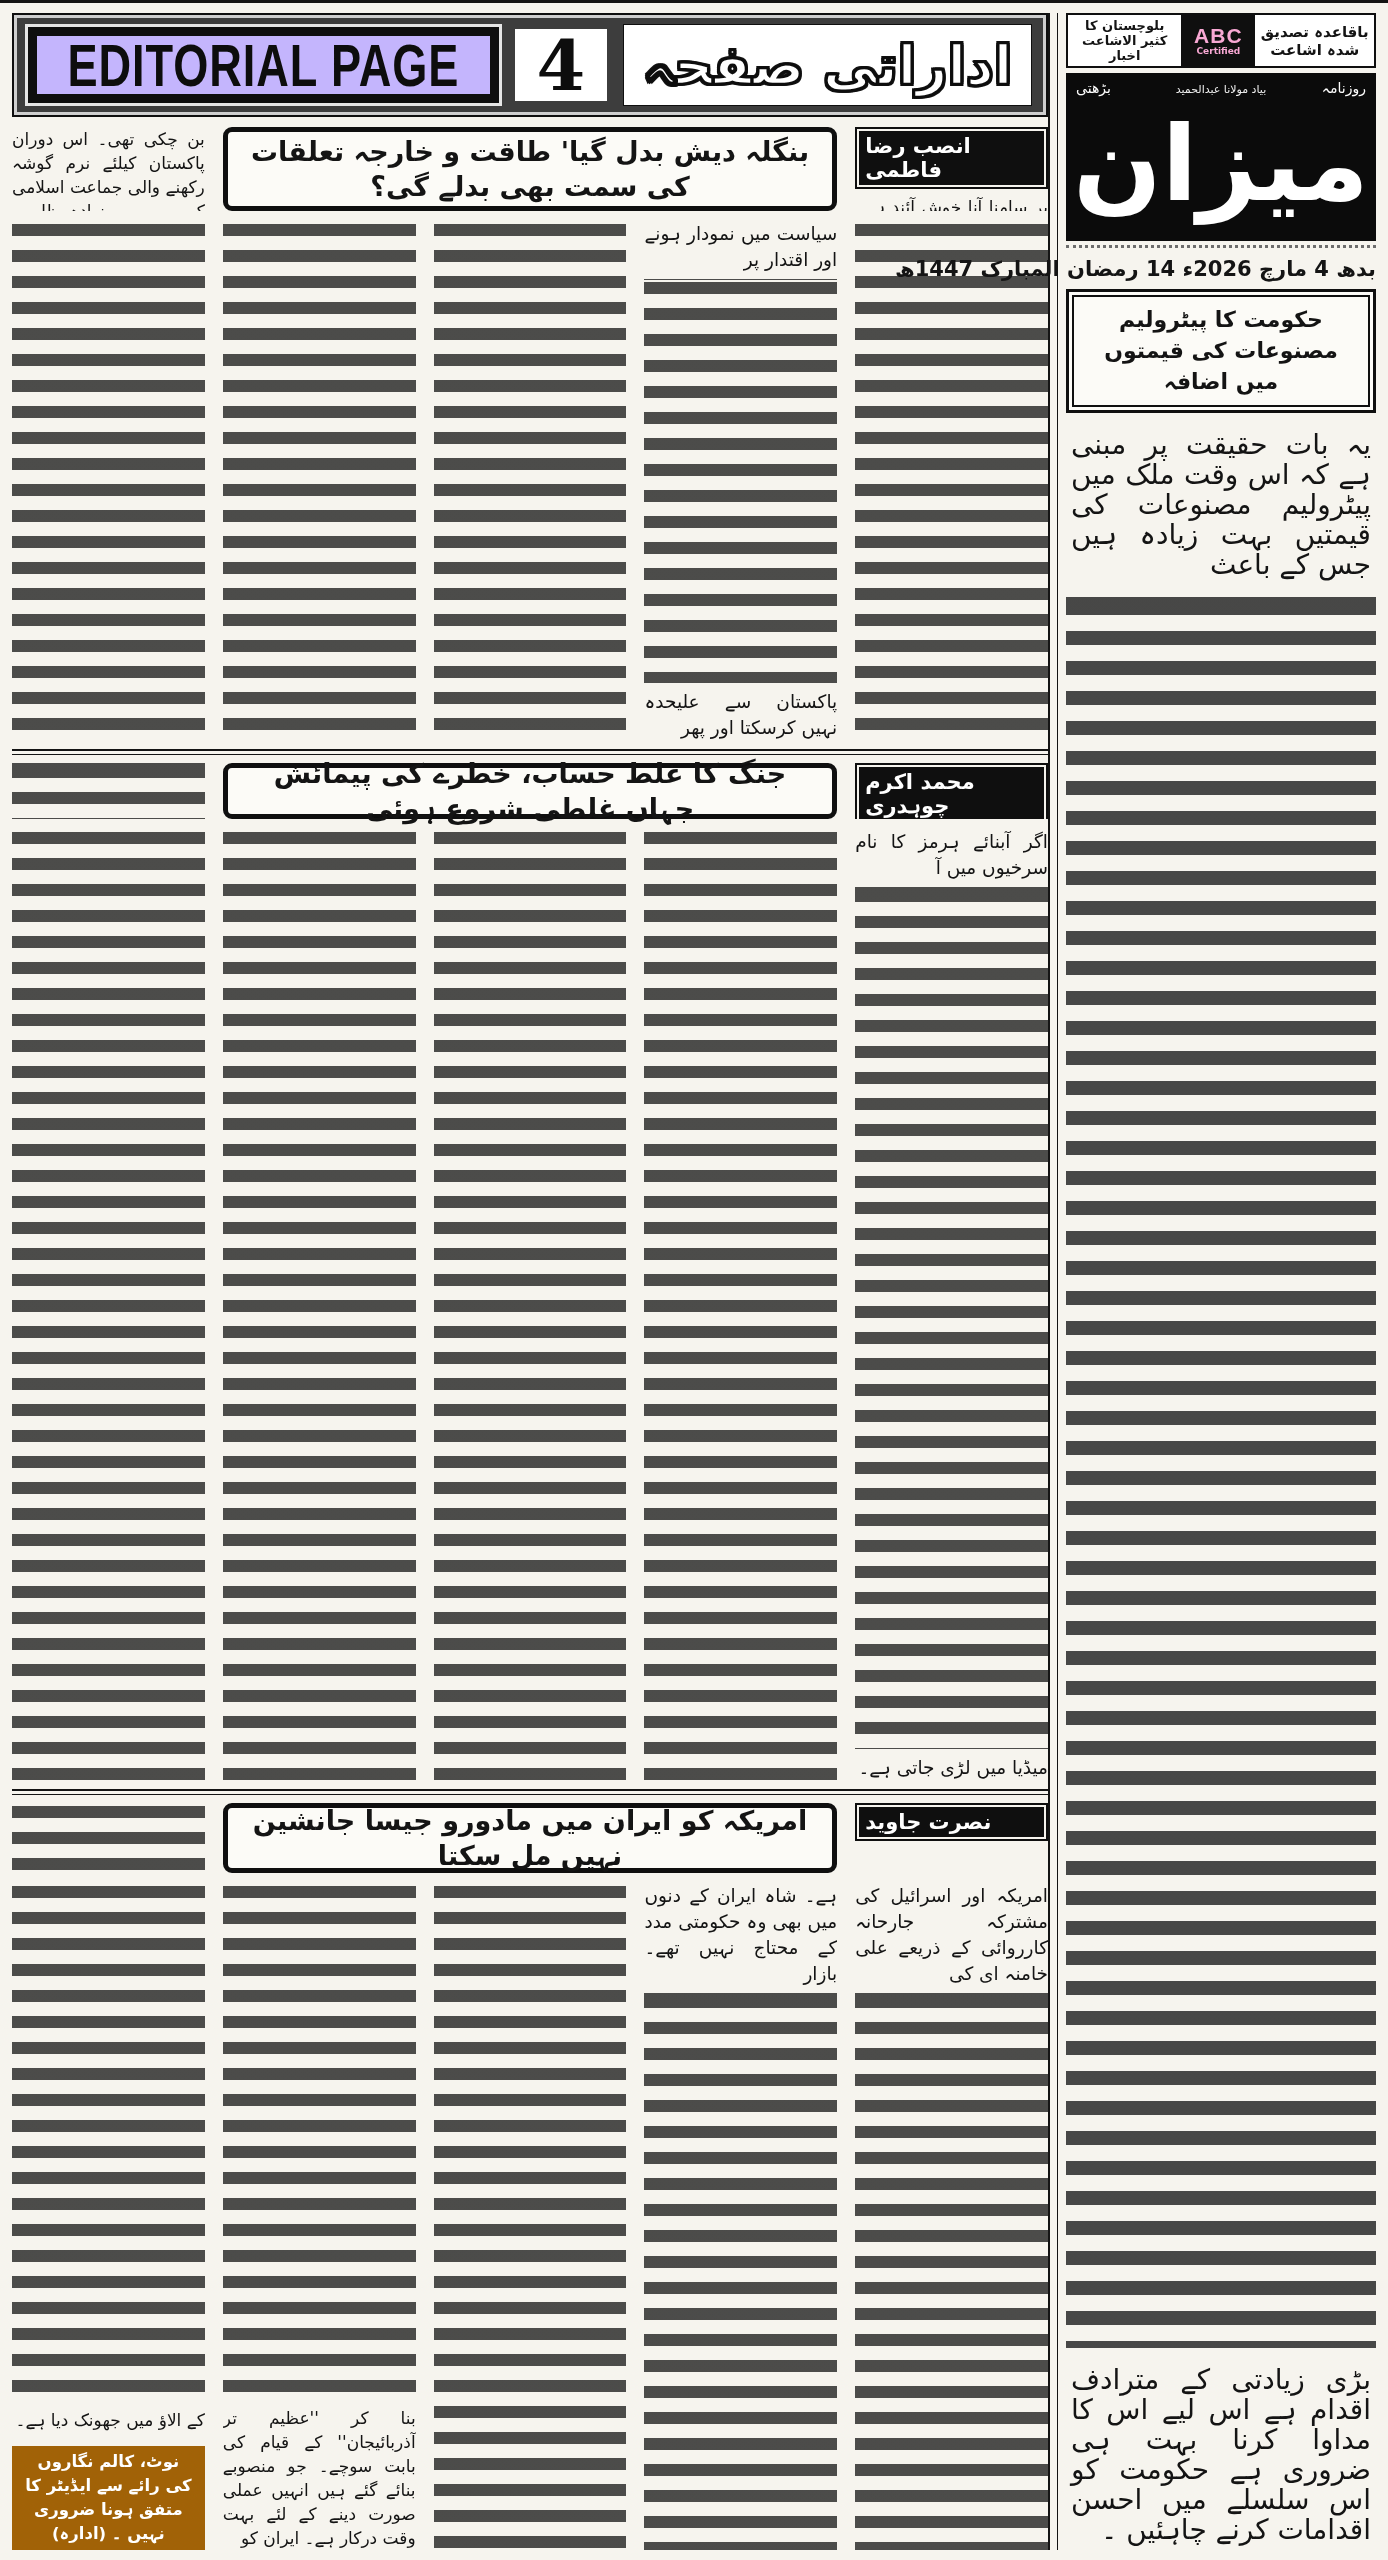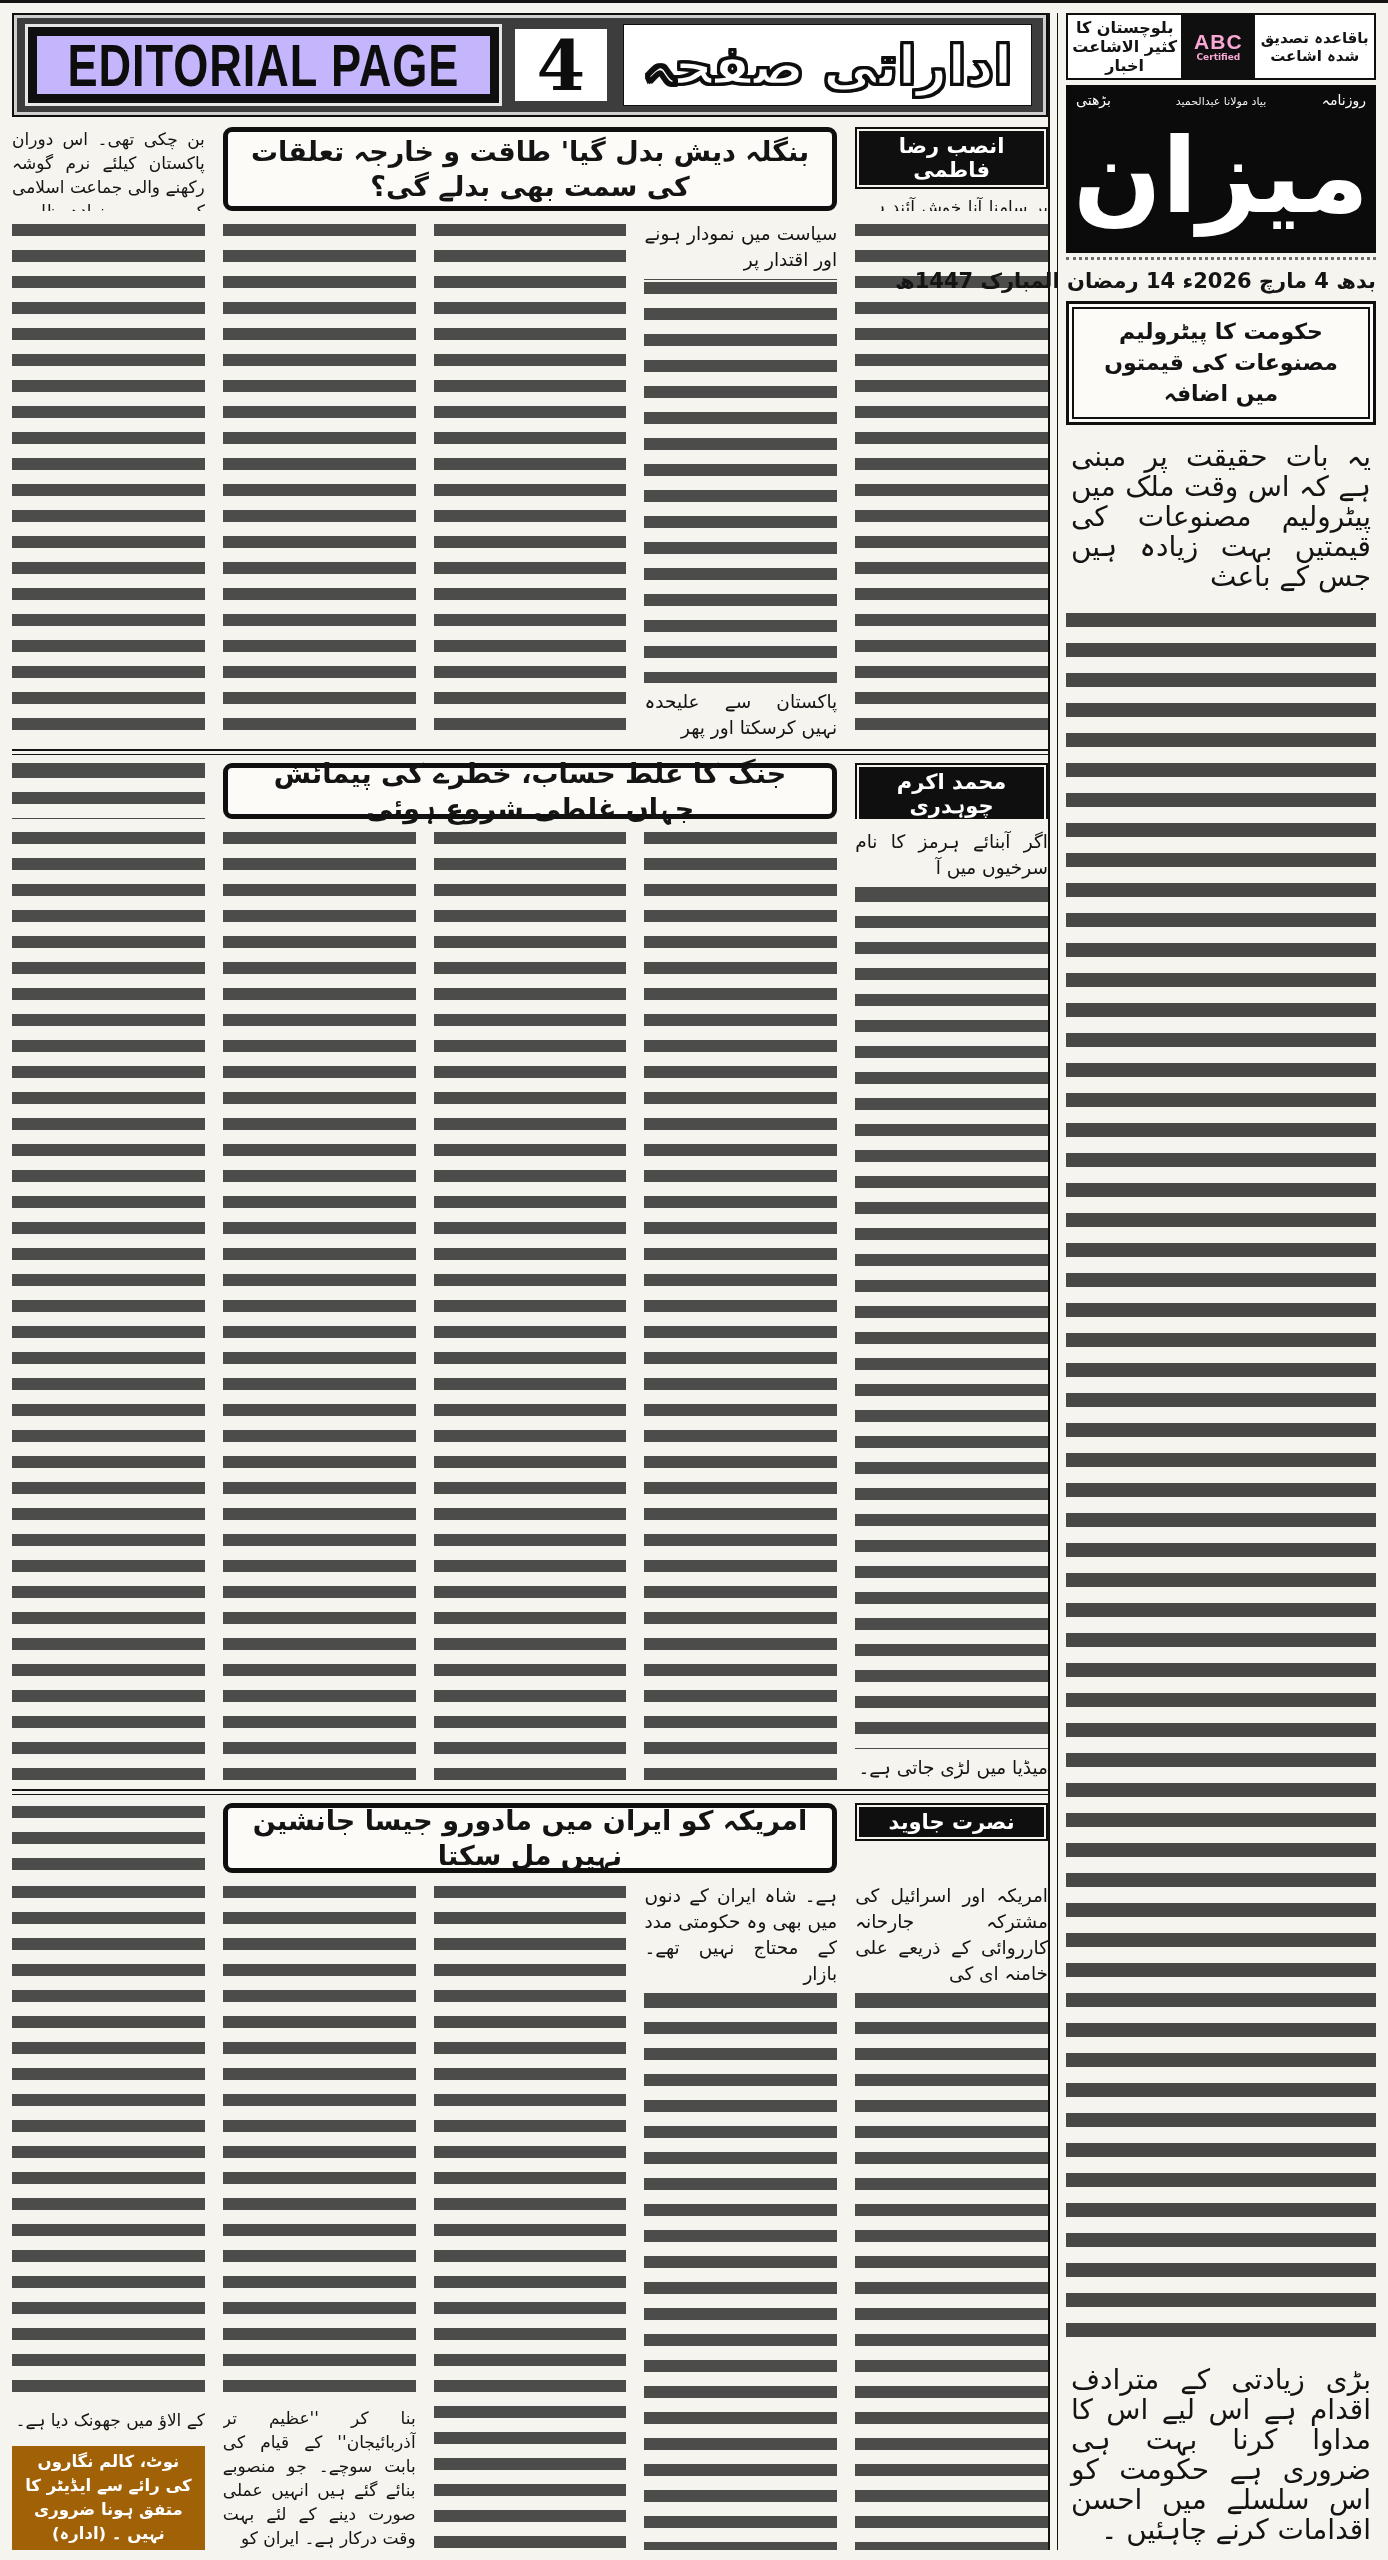--- a/index.html
+++ b/index.html
@@ -44,21 +44,21 @@
 
   .cell { display:flex; flex-direction:column; gap:6px; min-height:0; overflow:hidden; }
   .span3 { grid-column:2 / 5;border-radius:9px; }
 
   .headline-box {
     border:5px solid #0f0f0f; background:#fcfbf7;
     display:flex; align-items:center; justify-content:center; text-align:center;
     padding:4px 14px; font-weight:700; font-size:27px; line-height:1.3;
   }
   .byline-box {
-    background:#0f0f0f; color:#fff; text-align:center; font-weight:700; font-size:21px;
+    background:#0f0f0f; color:#fff; text-align:left; font-weight:700; font-size:21px;
     padding:5px 8px; border:2px solid #0f0f0f; box-shadow:inset 0 0 0 2px #f6f4ee;
   }
   .excerpt { margin:0; font-size:18.5px; line-height:26px; text-align:justify; direction:rtl; }
   .excerpt.small { font-size:17px; line-height:24px; }
   .lastline { margin-top:auto; }
 
   .greek { flex:1; min-height:22px;
     background-image:repeating-linear-gradient(to bottom, rgba(28,28,28,.78) 0 12px, rgba(0,0,0,0) 12px 26px);
     background-position:0 3px;
   }
@@ -70,21 +70,21 @@
   .note-box {
     margin-top:8px; background:#a16207; color:#fff; font-weight:700;
     font-size:16.5px; line-height:24px; text-align:center; padding:4px 10px; direction:rtl;
   }
 
   
   .right { display:flex; flex-direction:column; min-width:0; padding-left:8px; }
   .cert-strip { display:flex; align-items:stretch; border:2px solid #0f0f0f; background:#fff; direction:rtl; }
   .cert-strip .seg { display:flex; align-items:center; justify-content:center; text-align:center; font-weight:700; padding:3px 4px; }
   .cert-r { flex:1.05; font-size:15px;border-radius:8px; }
-  .cert-l { flex:1; font-size:16px;border-radius:15px; }
+  .cert-l { flex:1; font-size:13px;border-radius:15px; }
   .abc-badge { background:#0f0f0f; color:#f9a8d4; width:66px; flex-direction:column; line-height:1; }
   .abc-badge b { font-family:"Liberation Sans",sans-serif; font-size:21px; letter-spacing:1px; }
   .abc-badge i { font-style:normal; font-size:9px; margin-top:1px; }
 
   .logo-box { position:relative; background:#0b0b0b; height:168px; margin-top:5px; }
   .logo-text { position:absolute; inset:26px 0 0 0; text-align:center; color:#fff; font-weight:700; font-size:104px; line-height:130px; direction:rtl; }
   .corner { position:absolute; top:7px; color:#fff; font-size:14px; direction:rtl; }
   .corner.tr { right:10px; } .corner.tl { left:10px; }
   .founder { position:absolute; top:10px; left:50%; transform:translateX(-50%); color:#eee; font-size:11px; white-space:nowrap; direction:rtl; }
   .dotted-rule { border-top:3px dotted #6d6d6d; margin:4px 0 0; }

